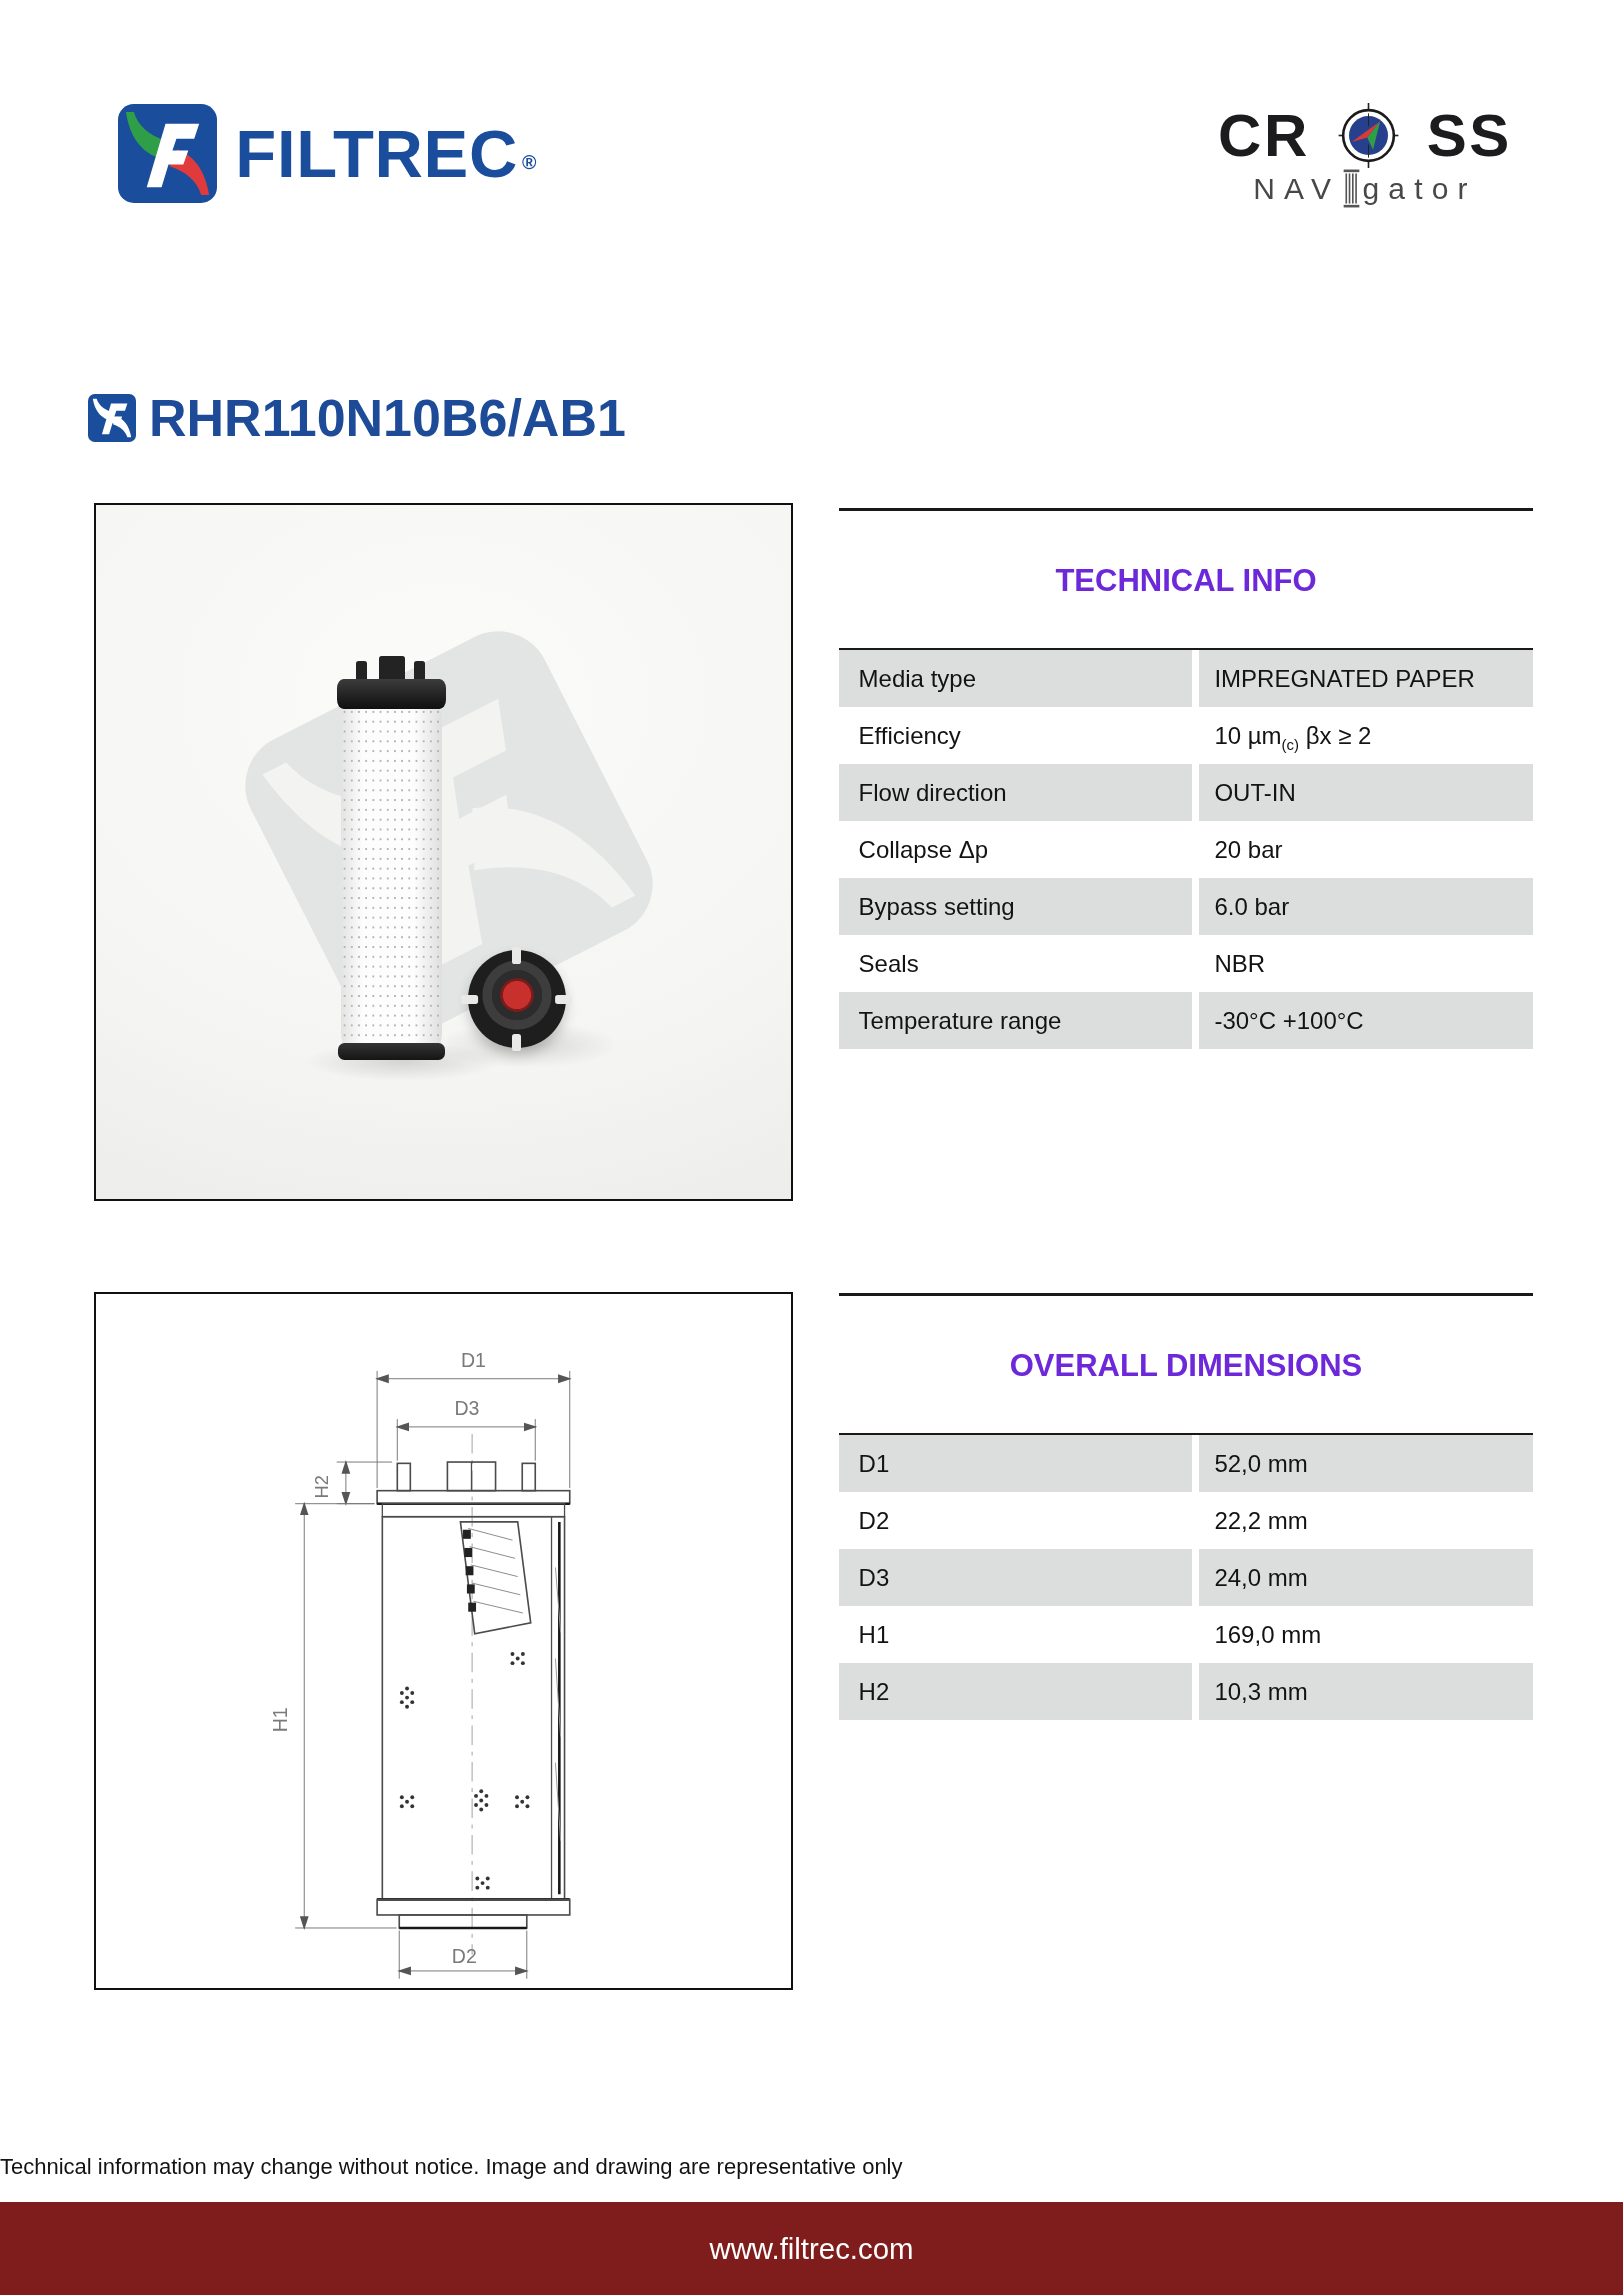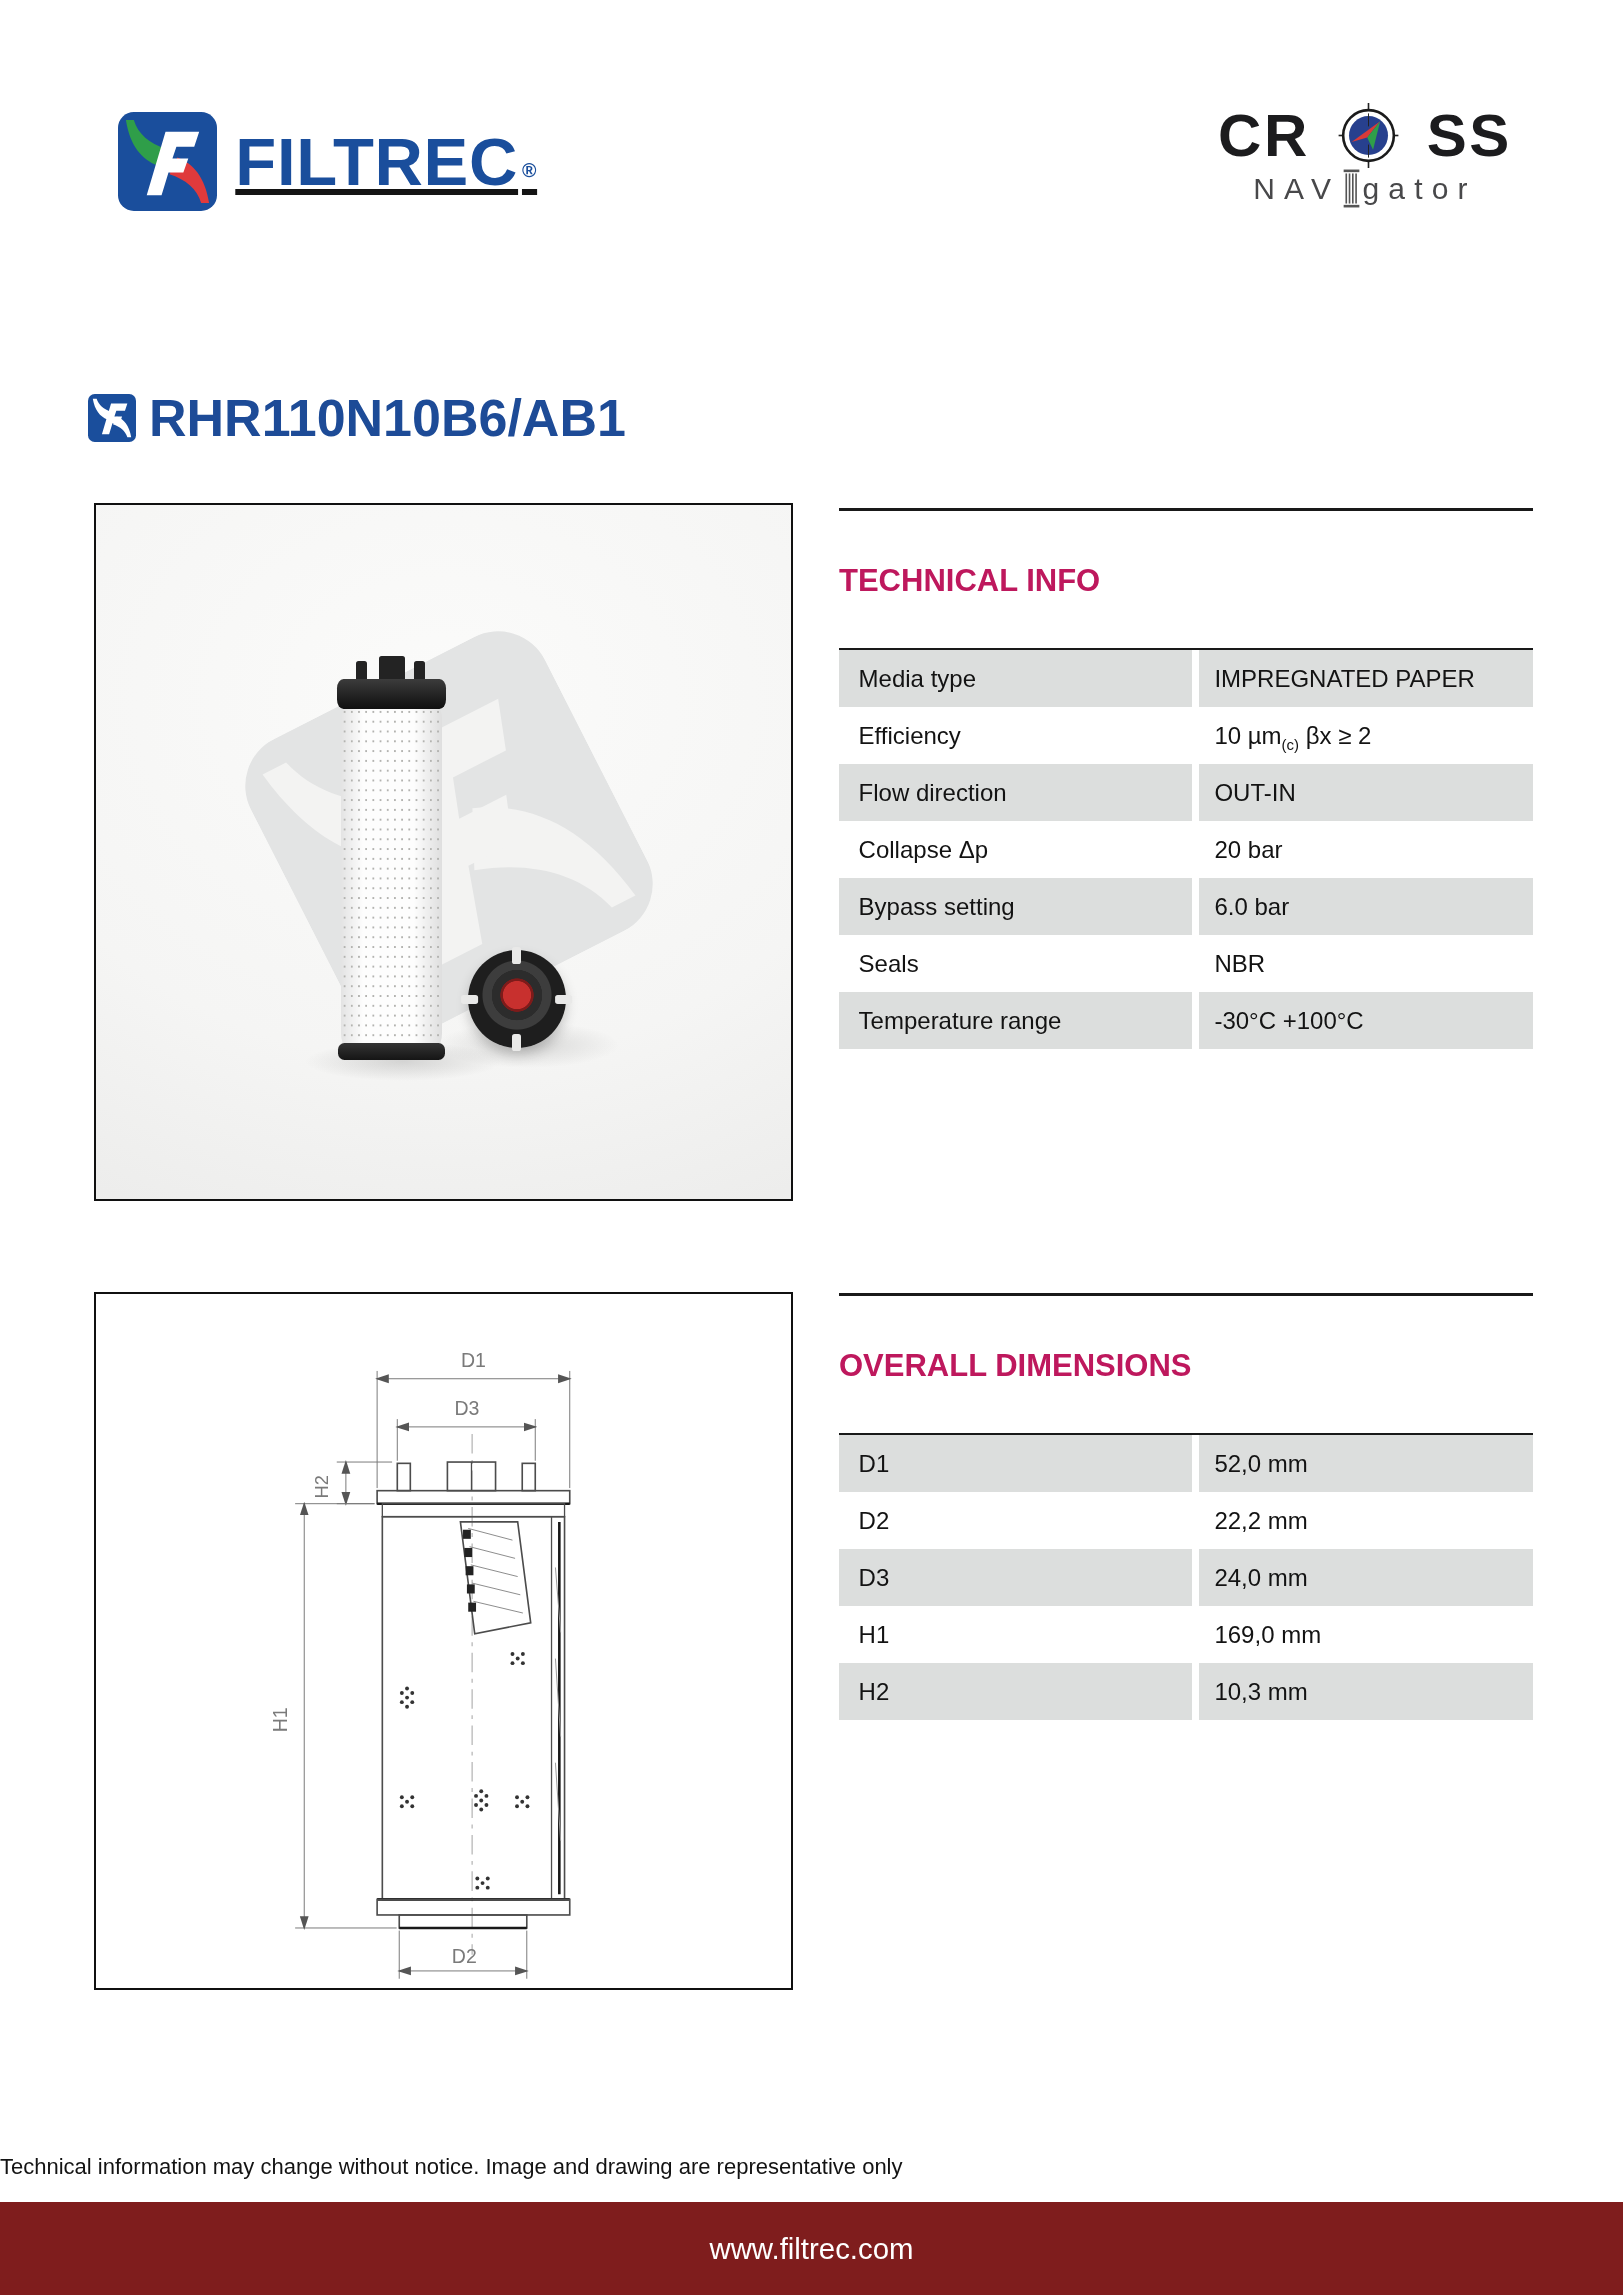--- a/index.html
+++ b/index.html
@@ -2,21 +2,21 @@
 <html style="font-size:10.5px"><head>
 <meta charset="utf-8">
 <style>
   html,body{margin:0;padding:0;background:#ffffff;}
   .page{
     position:relative;width:1623px;height:2295px;background:#ffffff;overflow:hidden;
     font-family:"Liberation Sans",sans-serif;color:#141414;
   }
 
   
-  .filtrec-logo{position:absolute;left:118px;top:112px;display:flex;align-items:center;text-decoration:underline;}
+  .filtrec-logo{position:absolute;left:118px;top:104px;display:flex;align-items:center;}
   .filtrec-logo svg{width:99px;height:99px;display:block;}
   .filtrec-word{margin-left:18.3px;font-size:67px;font-weight:bold;color:#1a4e9c;letter-spacing:0.7px;line-height:99px;}
   .filtrec-reg{font-size:19.6px;font-weight:bold;color:#1a4e9c;vertical-align:top;position:relative;top:9.2px;margin-left:3.9px;}
 
   .cross-logo{position:absolute;top:103px;right:111px;width:294px;}
   .cross-row1{display:flex;align-items:center;justify-content:space-between;}
   .cross-txt{font-size:60px;font-weight:800;color:#1c1c1e;letter-spacing:2.6px;line-height:65px;}
   .compass{width:65px;height:65px;margin:0 1.3px;}
   .cross-row2{display:flex;align-items:center;justify-content:center;margin-top:0px;text-align:right;}
   .nav-txt{font-size:30px;color:#48484a;letter-spacing:9.2px;line-height:39px;}
@@ -59,21 +59,21 @@
 
   .draw-box{
     position:absolute;left:94px;top:1292px;width:699px;height:698px;
     border:2.6px solid #101010;box-sizing:border-box;background:#ffffff;overflow:hidden;
   }
   .draw-box svg{width:100%;height:100%;display:block;}
 
   
   .section-right{position:absolute;left:839px;width:694px;}
   .rule{height:2.6px;background:#191919;}
-  .col-heading{margin-top:42px;font-size:31px;font-weight:bold;color:#be185d;line-height:55px;}
+  .col-heading{margin-top:42px;text-align:center;font-size:31px;font-weight:bold;color:#6d28d9;line-height:55px;}
   .spec-table{margin-top:40px;border-top:2.6px solid #191919;}
   .spec-row{display:flex;gap:6.5px;height:57px;}
   .spec-row .c1{width:376px;box-sizing:border-box;padding-left:19.6px;}
   .spec-row .c2{width:356px;box-sizing:border-box;padding-left:15.7px;}
   .spec-row .c1,.spec-row .c2{font-size:24px;line-height:57px;color:#131313;white-space:nowrap;overflow:hidden;}
   .spec-row:nth-child(odd) .c1,.spec-row:nth-child(odd) .c2{background:#dcdedd;}
   .sub{font-size:15px;position:relative;top:6.5px;}
 
   
   .disclaimer{position:absolute;left:0;top:2154px;width:1623px;text-align:left;font-size:22px;color:#131313;}

